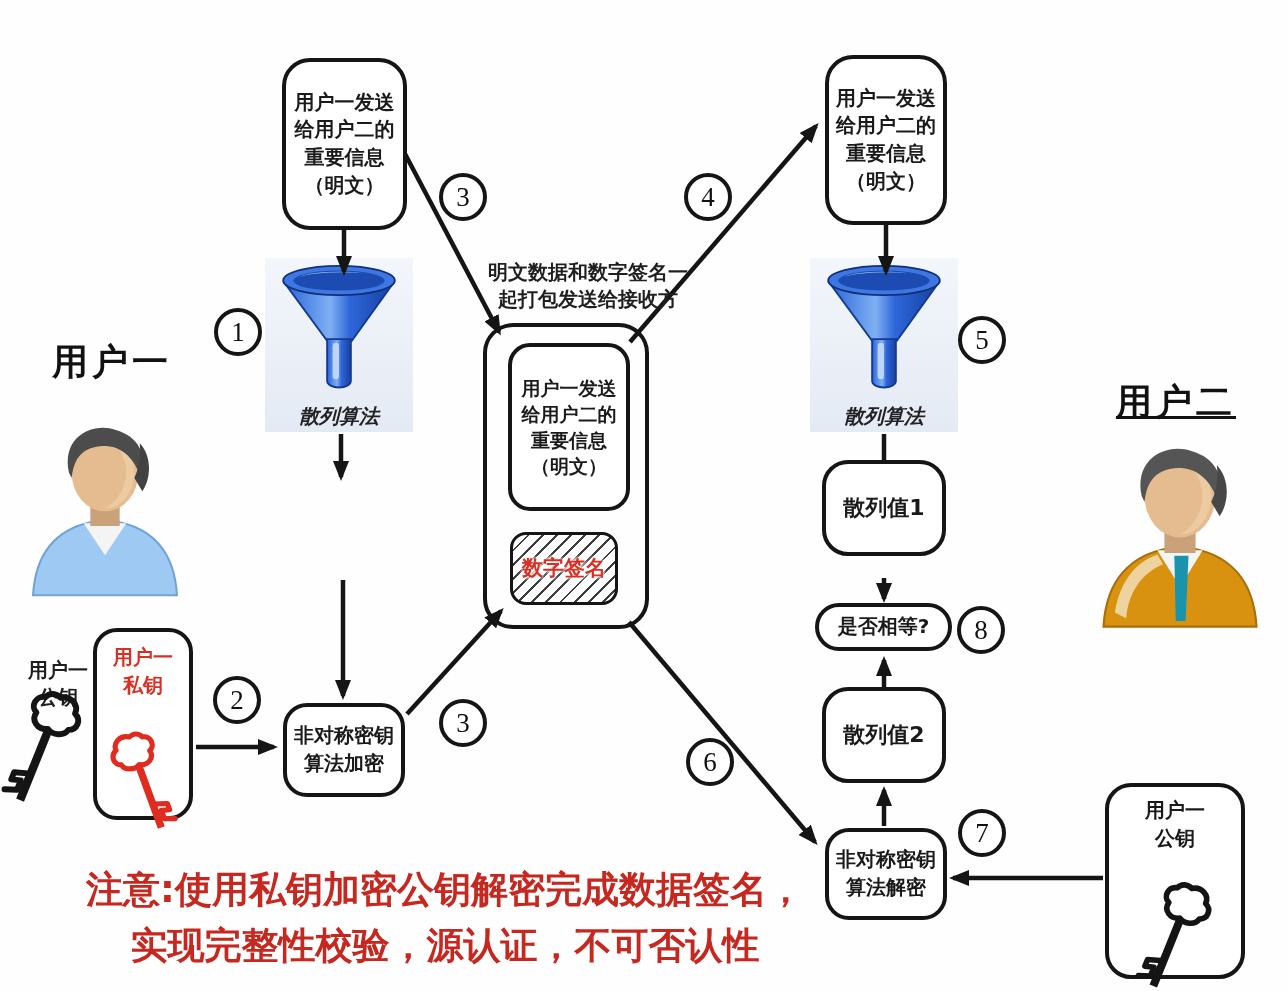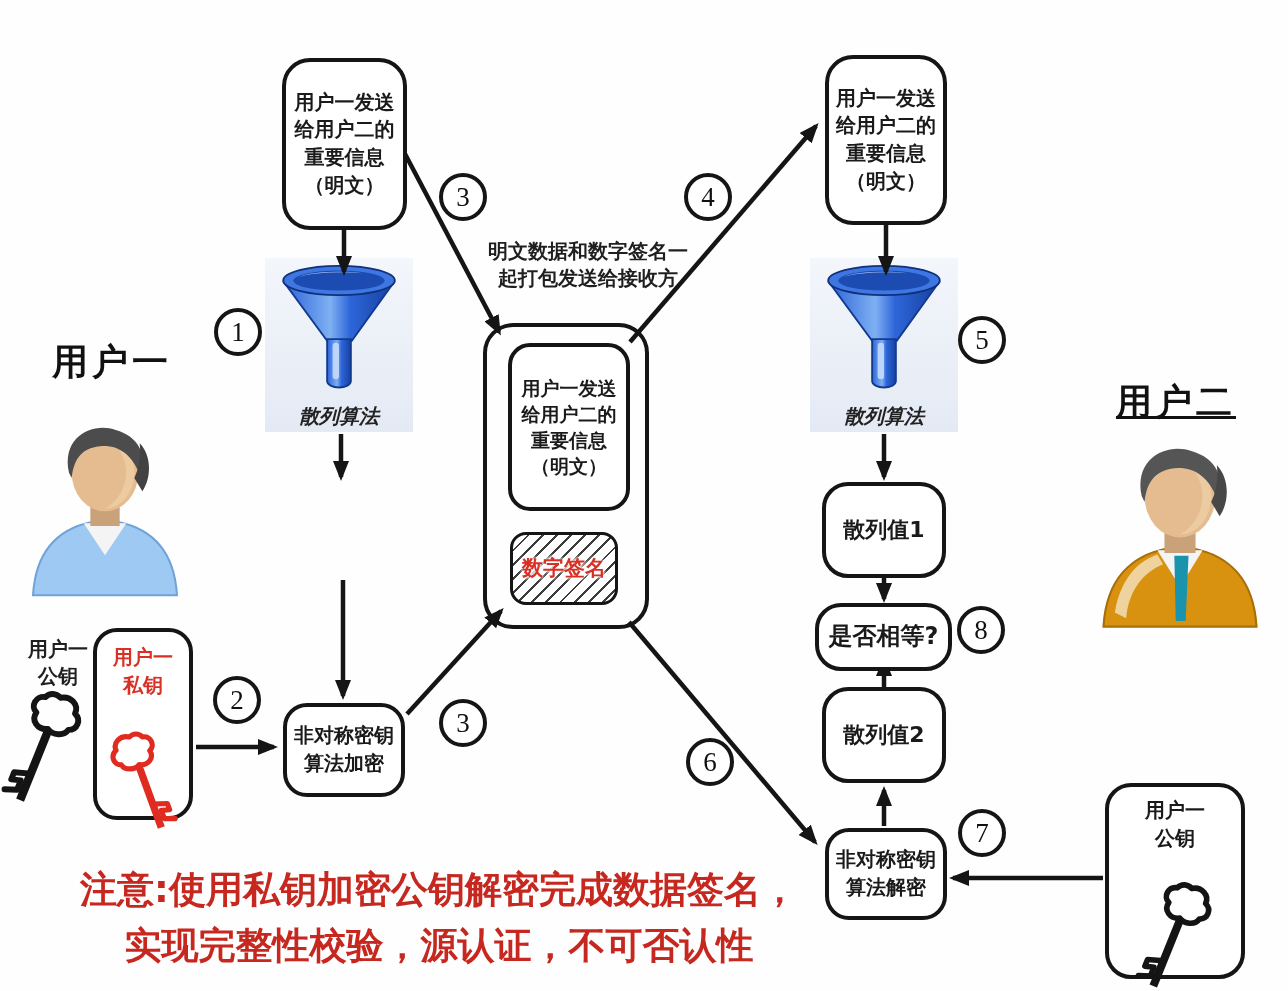--- a/index.html
+++ b/index.html
@@ -29,26 +29,26 @@
     text-shadow:0 0 3px #fff,0 0 4px #fff,0 0 5px #fff;
   }
   .circle{
     position:absolute;z-index:4;width:48px;height:48px;box-sizing:border-box;
     border:4px solid #151515;border-radius:50%;background:#fff;
     display:flex;align-items:center;justify-content:center;
     font-family:"Liberation Serif","DejaVu Serif",serif;font-size:27px;color:#111;
   }
   .caption{
     position:absolute;z-index:3;font-weight:bold;color:#1f1f1f;text-align:center;
-    white-space:pre-line;line-height:1.35;
+    white-space:pre-line;line-height:1.35;margin-top:21px;
   }
   .biglabel{position:absolute;z-index:3;font-weight:bold;font-size:36px;color:#111;letter-spacing:4px;}
   .redtext{color:#d93025;}
   .warning{
-    position:absolute;z-index:3;left:39px;top:862px;width:800px;text-align:center;
+    position:absolute;z-index:3;left:45px;top:862px;width:800px;text-align:center;
     font-weight:bold;font-size:37px;line-height:1.5;color:#c62820;white-space:pre-line;
   }
   .keywrap{position:absolute;z-index:3;color:#141414;}
   .avatar{position:absolute;z-index:3;}
 </style>
 </head>
 <body>
 
 <div class="stage">
 
@@ -174,25 +174,25 @@
     <span class="sigtext">数字签名</span>
   </div>
 
   <div class="box" style="left:825px;top:55px;width:122px;height:170px;font-size:20px;">
     <span>用户一发送
 给用户二的
 重要信息
 （明文）</span>
   </div>
 
-  <div class="box" style="left:822px;top:482px;width:124px;height:96px;font-size:22px;border-radius:26px;">
+  <div class="box" style="left:822px;top:460px;width:124px;height:96px;font-size:22px;border-radius:26px;">
     <span>散列值1</span>
   </div>
 
-  <div class="box" style="left:815px;top:603px;width:137px;height:68px;font-size:24px;border-radius:26px;">
+  <div class="box" style="left:815px;top:603px;width:137px;height:48px;font-size:20px;border-radius:26px;">
     <span>是否相等?</span>
   </div>
 
   <div class="box" style="left:822px;top:687px;width:124px;height:96px;font-size:22px;border-radius:26px;">
     <span>散列值2</span>
   </div>
 
   <div class="box" style="left:825px;top:828px;width:122px;height:92px;font-size:20px;border-radius:24px;">
     <span>非对称密钥
 算法解密</span>

